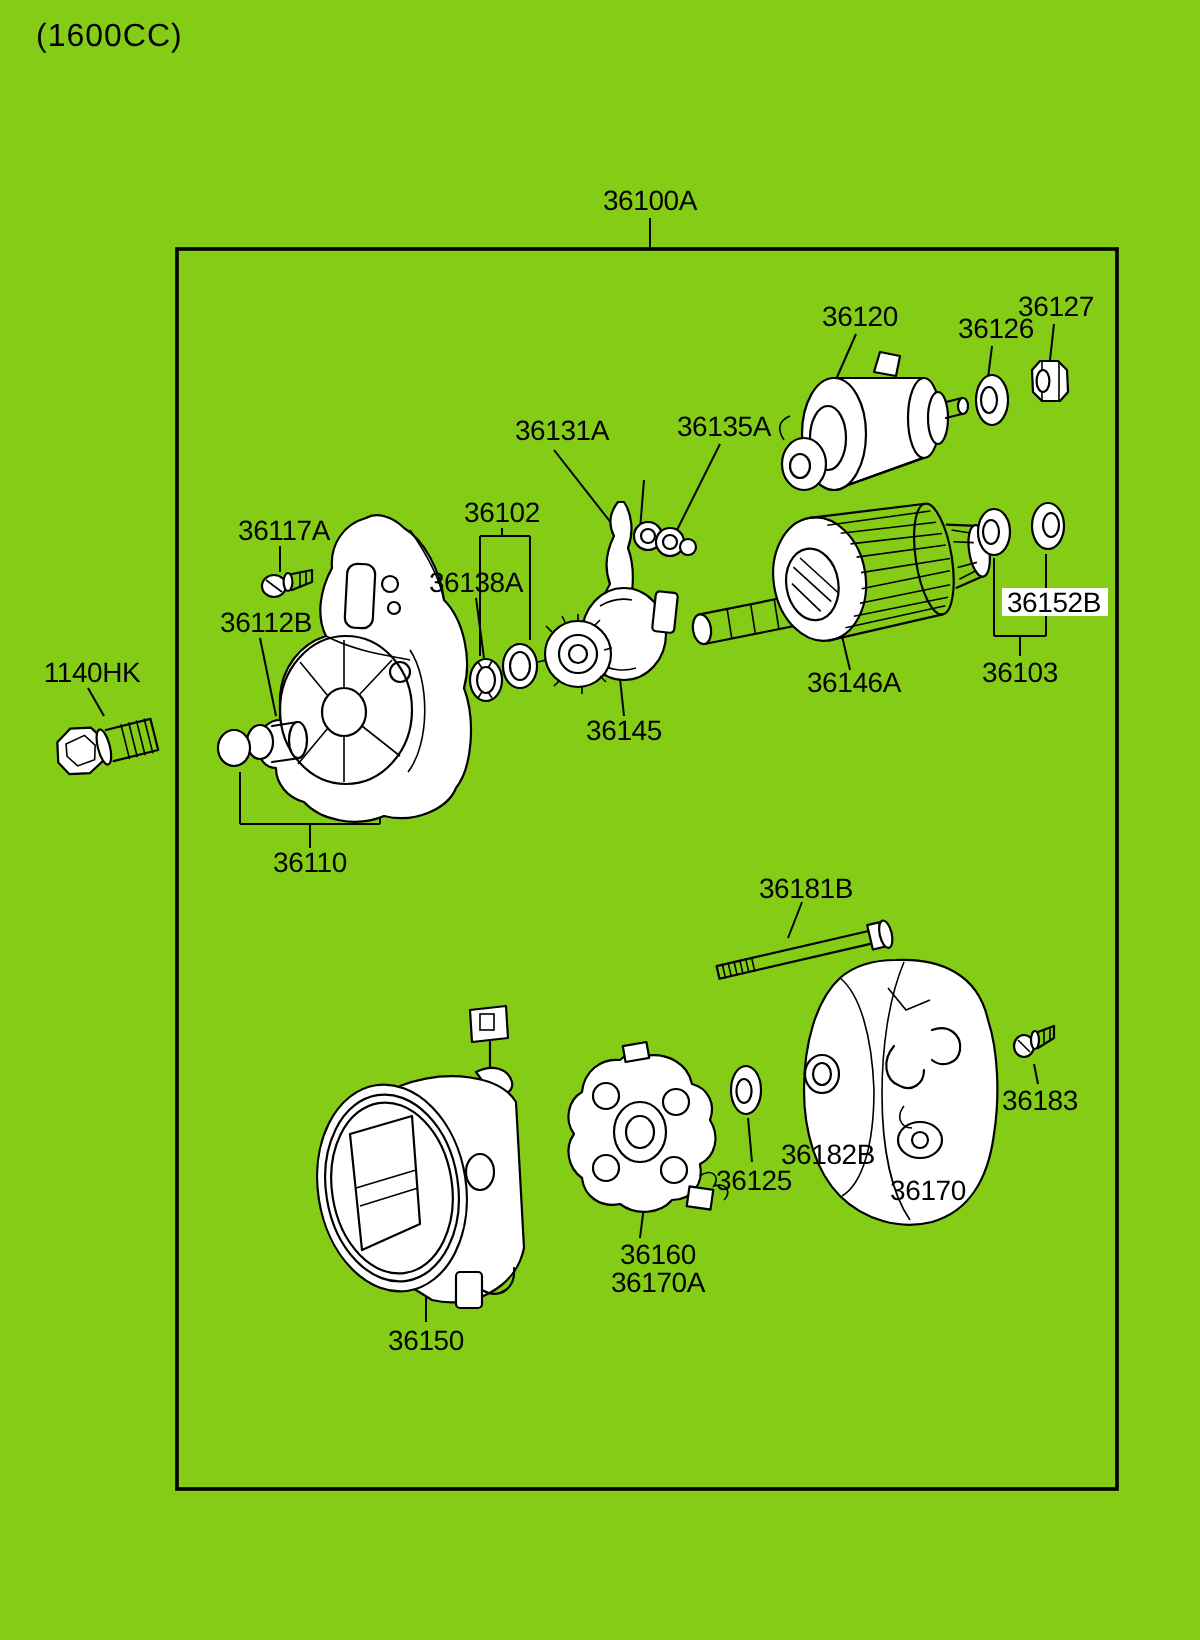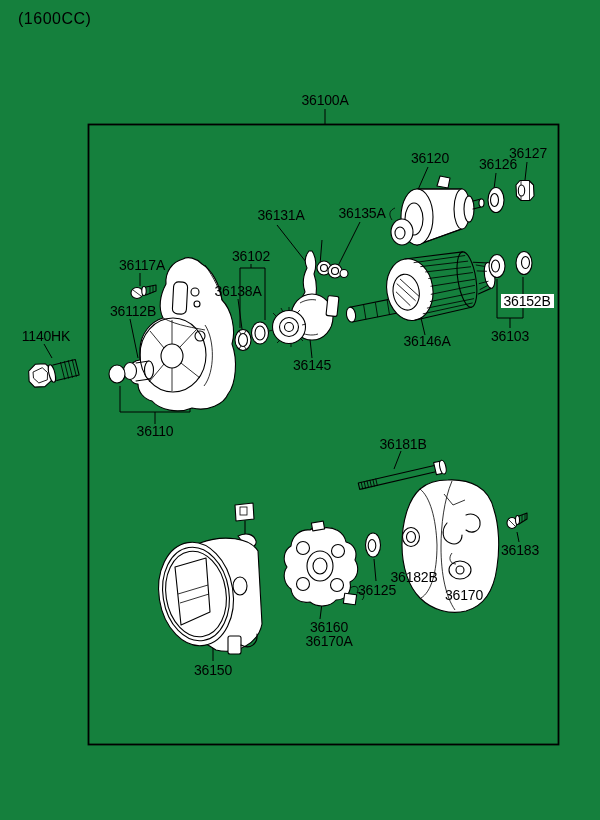--- a/index.html
+++ b/index.html
@@ -1,16 +1,16 @@
 <!DOCTYPE html>
 <html><head>
 <meta charset="utf-8">
 <style>
   html,body{margin:0;padding:0;background:#fff;}
-  .page{position:relative;width:600px;height:820px;background:#15803d;overflow:hidden;
+  .page{position:relative;width:600px;height:820px;background:#84cc16;overflow:hidden;
         font-family:"Liberation Sans", sans-serif;}
   .engine-size{position:absolute;left:18px;top:10px;font-size:16px;color:#000;
         letter-spacing:0.5px;}
   svg{position:absolute;left:0;top:0;}
   svg text{font-family:"Liberation Sans", sans-serif;font-size:14px;fill:#000;letter-spacing:-0.2px;}
   .ln{fill:none;stroke:#000;stroke-width:1.1;stroke-linecap:round;stroke-linejoin:round;}
   .fw{fill:#fff;stroke:#000;stroke-width:1.1;stroke-linecap:round;stroke-linejoin:round;}
   .ldr{fill:none;stroke:#000;stroke-width:1;}
   .thin{fill:none;stroke:#000;stroke-width:0.8;}
 </style>

